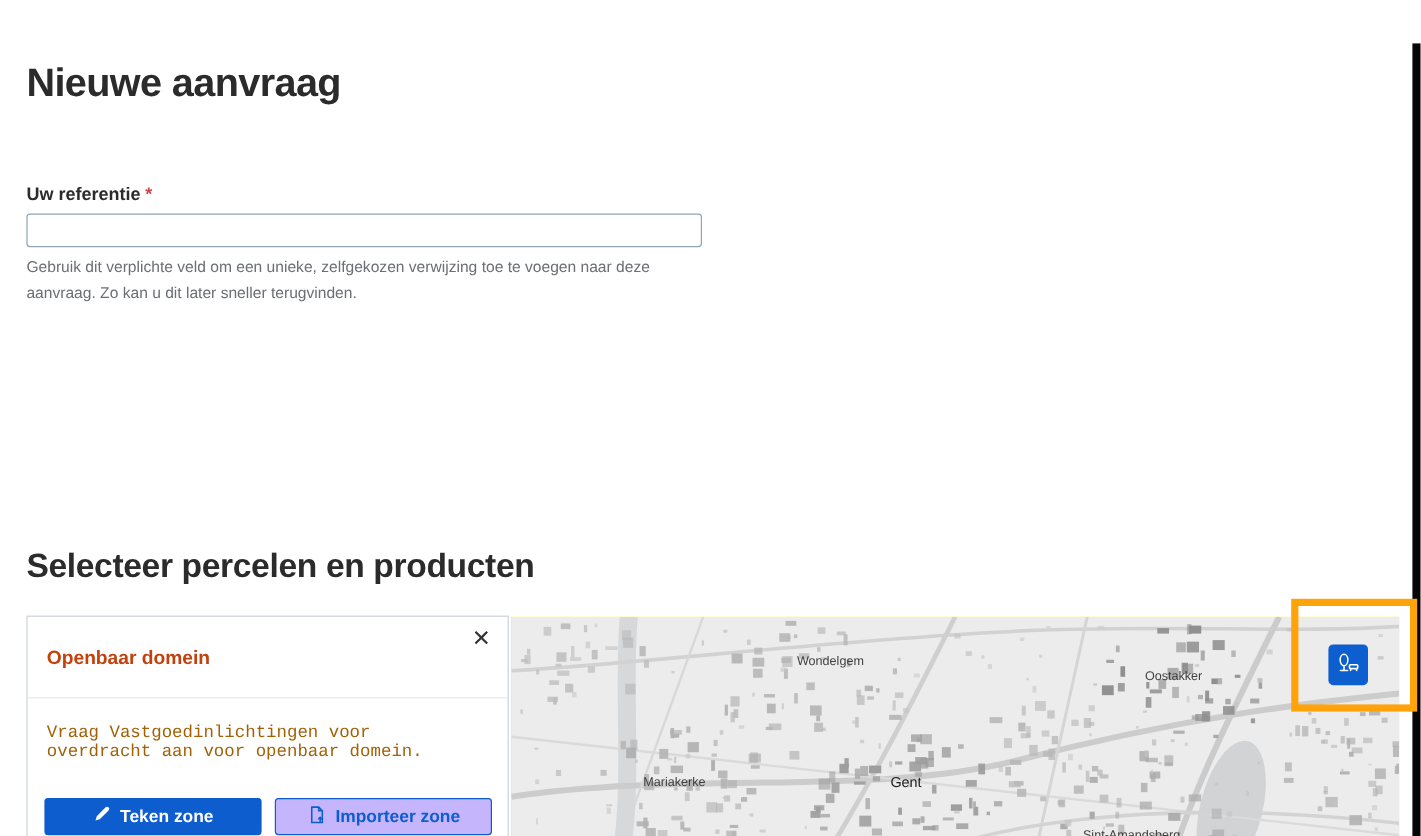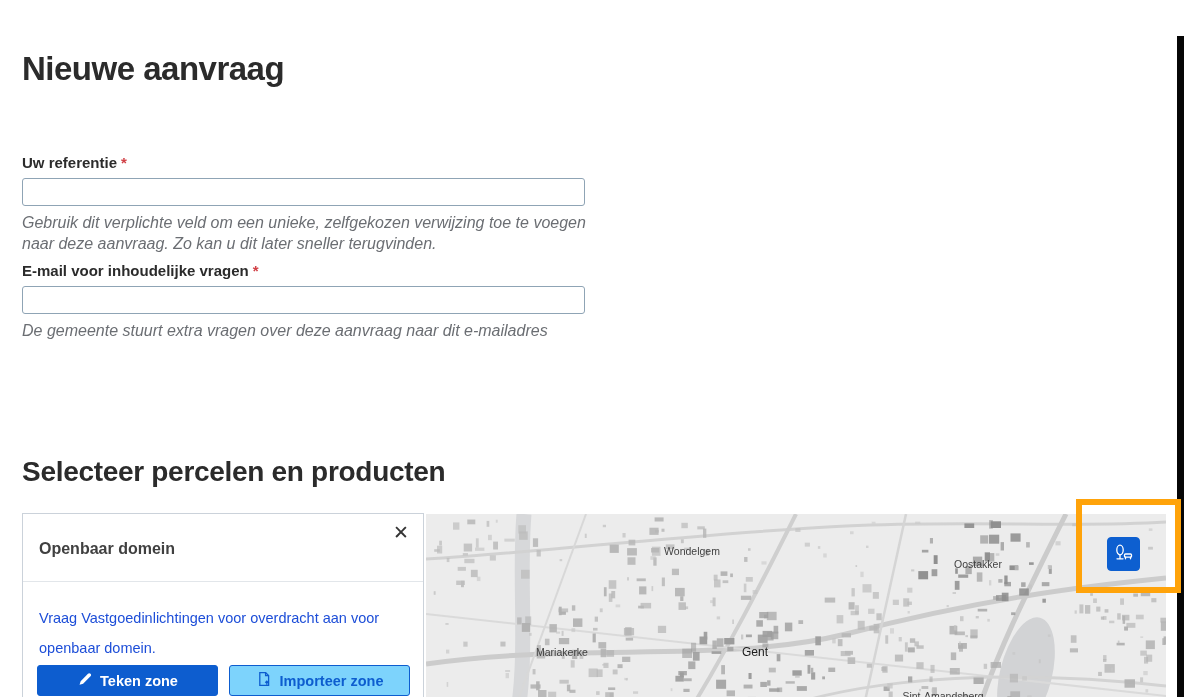--- a/index.html
+++ b/index.html
@@ -7,32 +7,32 @@
   body { font-family:"Liberation Sans", sans-serif; color:#2d2d2d; }
   #screen { position:relative; width:1184px; height:697px; background:#fff; overflow:hidden;margin-top:36px; }
 
   .page-title { position:absolute; left:22px; top:14px; font-size:33px; font-weight:700; letter-spacing:-0.5px; color:#2b2b2b; }
   .section-title { position:absolute; left:22px; top:420px; font-size:28px; font-weight:700; letter-spacing:-0.3px; color:#2b2b2b; }
 
   .field-group { position:absolute; left:22px; width:585px; }
   .field-label { font-size:15px; font-weight:700; color:#2b2b2b; }
   .req { color:var(--red,#d14046); margin-left:4px; font-weight:700; }
   .text-input { display:block; margin-top:7px; width:563px; height:28px; border:1px solid #8fa4b5; border-radius:3px; background:#fff; font-size:14px; padding:0 8px; color:#2d2d2d; outline:none; }
-  .field-help { margin-top:6px; font-size:16px; line-height:21px; color:#6b6e73; width:578px;font-style:italic; }
+  .field-help { margin-top:6px; font-size:13px; line-height:21px; color:#6b6e73; width:578px; }
 
   
   .panel { position:absolute; left:22px; top:477px; width:402px; height:220px; background:#fff; border:1px solid #cbd2da; }
   .panel-header { position:relative; height:68px; border-bottom:1px solid #e2e6ea; }
-  .panel-title { position:absolute; left:16px; top:26px; font-size:16px; font-weight:700; color:#404040; }
+  .panel-title { position:absolute; left:16px; top:26px; font-size:16px; font-weight:700; color:#c2410c; }
   .panel-close { position:absolute; right:9px; top:6px; width:26px; height:26px; background:none; border:none; font-size:19px; line-height:26px; color:#333; cursor:pointer; font-family:"Liberation Sans",sans-serif; }
-  .panel-desc { position:absolute; left:16px; top:89px; width:356px; font-size:14.5px; line-height:30px; color:#1d4ed8; }
+  .panel-desc { position:absolute; left:16px; top:89px; width:356px; font-size:14.5px; line-height:16px; color:#a16207;font-family:Liberation Mono, monospace; }
   .panel-buttons { position:absolute; left:14px; top:151px; display:flex; gap:11px; }
   .btn { height:31px; width:181px; display:flex; align-items:center; justify-content:center; gap:8px; font-family:"Liberation Sans",sans-serif; font-size:14.5px; font-weight:700; border-radius:3px; cursor:pointer; }
   .btn-primary { background:var(--blue,#0d5dcf); color:#fff; border:1px solid var(--blue,#0d5dcf); }
-  .btn-secondary { background:#7dd3fc; color:var(--blue,#0d5dcf); border:1px solid var(--blue,#0d5dcf); }
+  .btn-secondary { background:#c4b5fd; color:var(--blue,#0d5dcf); border:1px solid var(--blue,#0d5dcf); }
   .panel-footer { position:absolute; left:0; right:0; bottom:0; height:20px; background:#f6f7f9; }
 
   
   .map { position:absolute; left:426px; top:478px; width:740px; height:219px; background:#fde047; overflow:hidden; }
   .map svg.basemap { position:absolute; left:0; top:0; }
   .map-label { position:absolute; transform:translate(-50%,-50%); font-size:10.5px; color:#3f3f3f; white-space:nowrap; }
   .map-label.city { font-size:12px; font-weight:400; color:#1b1b1b; }
   .map-ctrl { position:absolute; left:681px; top:23px; width:33px; height:34px; background:var(--mapblue,#0d5fd0); border:1px solid var(--mapblue,#0d5fd0); border-radius:4px; display:flex; align-items:center; justify-content:center; cursor:pointer; padding:0; }
 
   .edge-bar { position:absolute; left:1177px; top:0; width:7px; height:697px; background:#060606; }
@@ -46,27 +46,20 @@
   <h1 class="page-title">Nieuwe aanvraag</h1>
 
   <div class="field-group" style="top:118px">
     <div class="field-label">
       <span>Uw referentie</span><span class="req">*</span>
     </div>
     <input class="text-input" type="text" value="" style="">
     <div class="field-help">Gebruik dit verplichte veld om een unieke, zelfgekozen verwijzing toe te voegen naar deze aanvraag. Zo kan u dit later sneller terugvinden.</div>
   </div>
 
-  <div class="field-group" style="top:226px">
-    <div class="field-label">
-      <span>E-mail voor inhoudelijke vragen</span><span class="req">*</span>
-    </div>
-    <input class="text-input" type="text" value="" style="">
-    <div class="field-help">De gemeente stuurt extra vragen over deze aanvraag naar dit e-mailadres</div>
-  </div>
 
 
   <h2 class="section-title">Selecteer percelen en producten</h2>
 
   <div class="panel">
     <div class="panel-header">
       <div class="panel-title">Openbaar domein</div>
       <button class="panel-close"><span>✕</span></button>
     </div>
     <div class="panel-desc">Vraag Vastgoedinlichtingen voor overdracht aan voor openbaar domein.</div>

